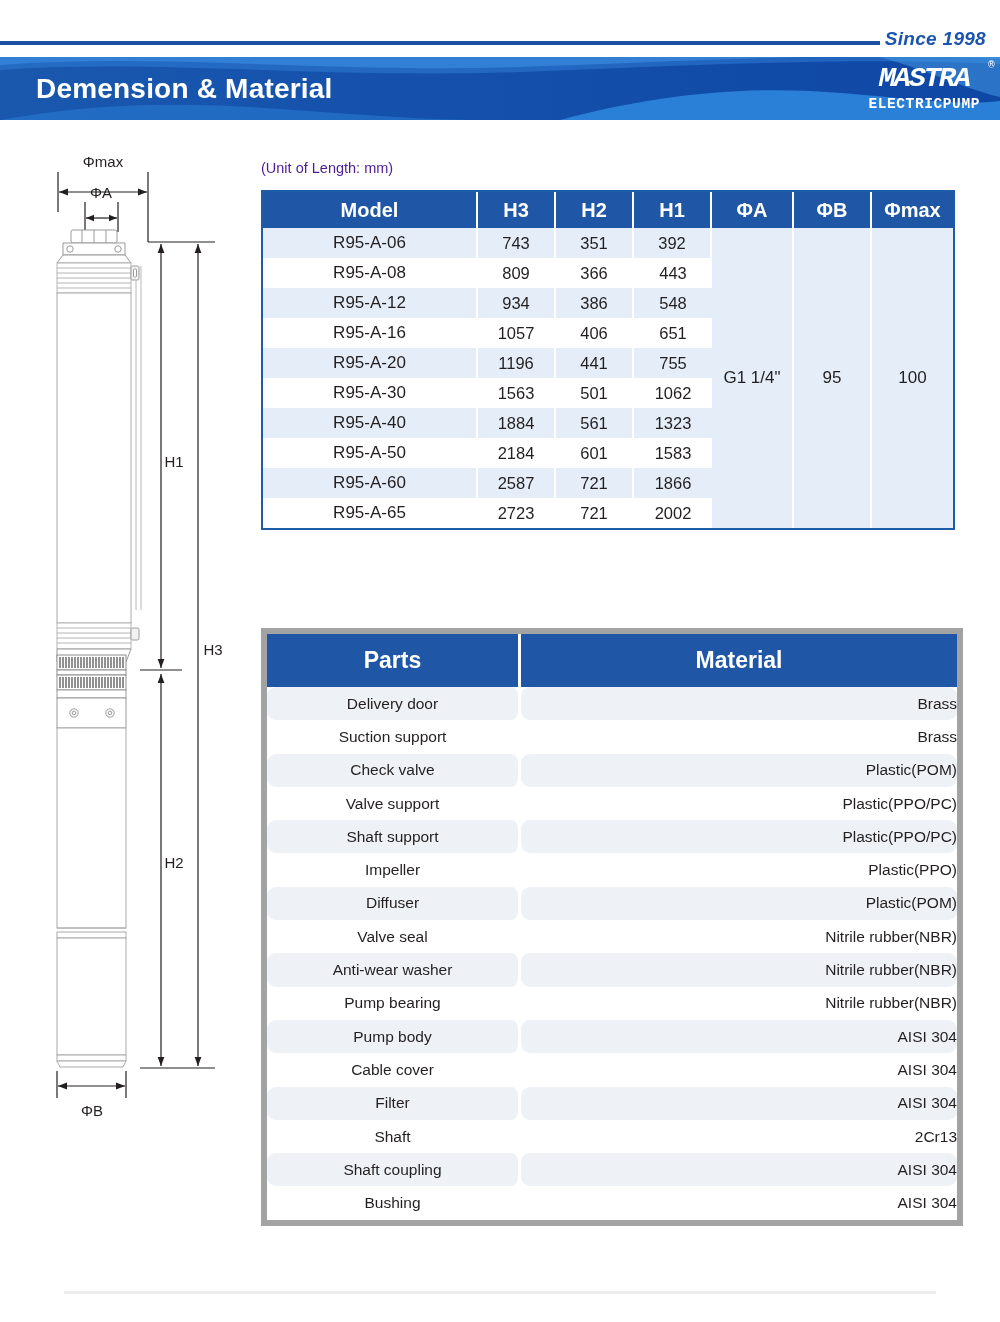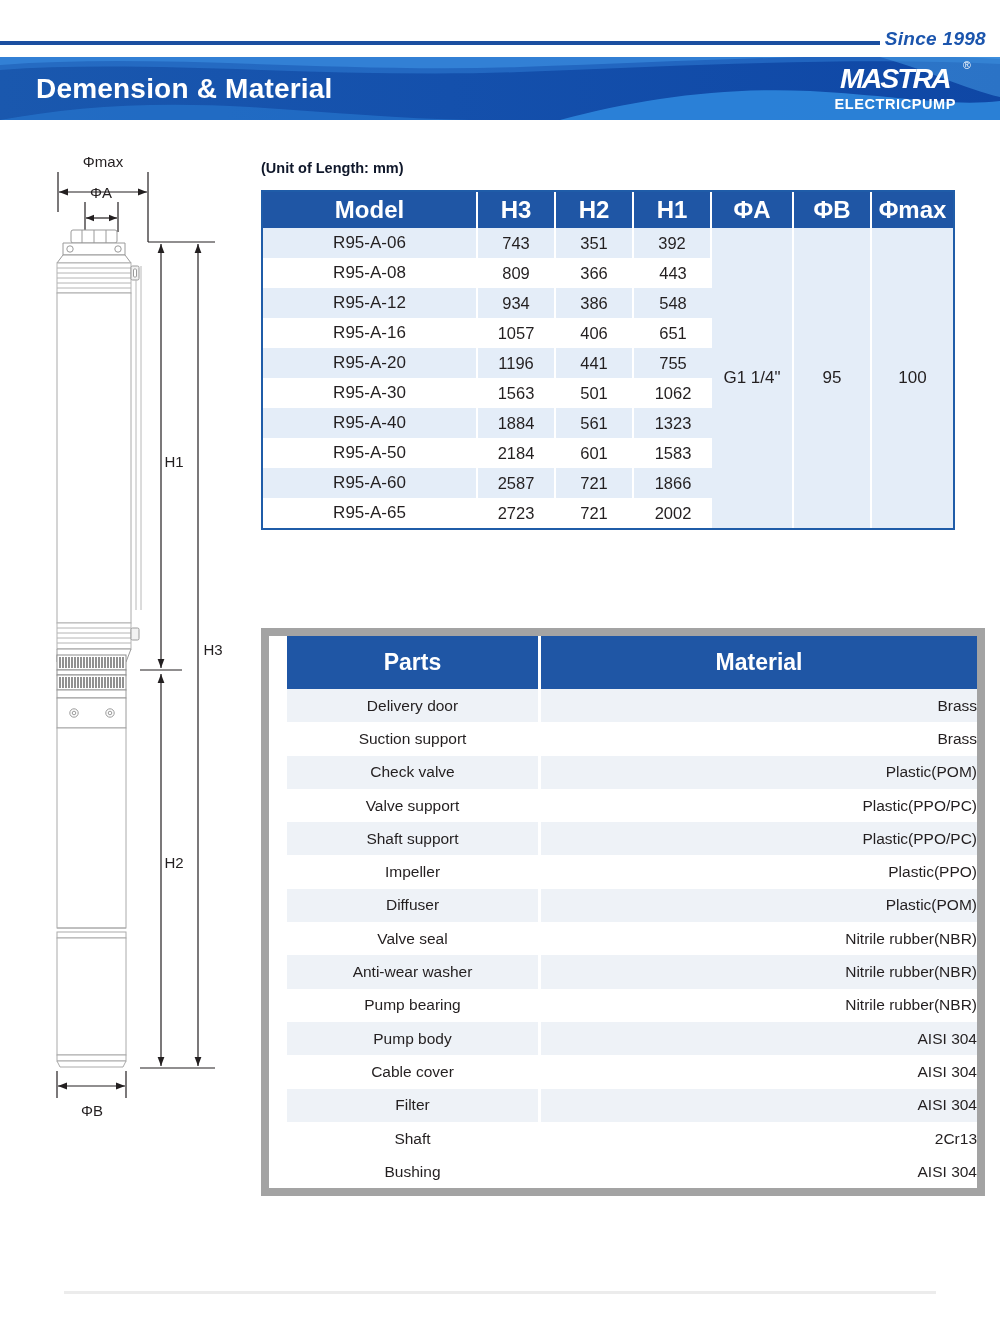--- a/index.html
+++ b/index.html
@@ -28,22 +28,22 @@
     position:absolute; left:0; top:57px; width:1000px; height:63px;
     background:#1553b0; overflow:hidden;
   }
   .banner svg { position:absolute; left:0; top:0; }
   .banner-title {
     position:absolute; left:36px; top:50%; transform:translateY(-50%);
     font-size:28px; font-weight:bold; color:#ffffff;
     letter-spacing:.2px; white-space:nowrap; z-index:4;
   }
   .logo-wrap {
-    position:absolute; right:44px; top:50%; transform:translateY(-50%);
-    z-index:4; text-align:center; line-height:1;
+    position:absolute; right:20px; top:50%; transform:translateY(-50%);
+    z-index:4; text-align:center; line-height:1;font-family:Liberation Mono, monospace;
   }
   .logo-mark {
     position:relative; display:block;
     font-size:27px; font-weight:bold; font-style:italic;
     color:#ffffff; letter-spacing:-2px;
     transform:scaleX(1.06); transform-origin:center;
     white-space:nowrap;
   }
   .logo-reg {
     position:absolute; right:-11px; top:-5px;
@@ -54,69 +54,69 @@
     font-size:14.5px; font-weight:bold; color:#ffffff;
     letter-spacing:.6px; white-space:nowrap;
   }
 
   
   .drawing { position:absolute; left:0px; top:150px; width:250px; height:970px; }
 
   
   .unit-note {
     position:absolute; left:261px; top:160px;
-    font-size:14.5px; color:#0f172a;font-weight:bold;
+    font-size:14.5px; color:#4c1d95;
   }
 
   
   .dim-table {
     position:absolute; left:261px; top:190px;
     width:694px; border:2px solid #1f5ca8;
     border-collapse:separate; border-spacing:0;
     table-layout:fixed;
   }
   .dim-table th {
     background:#1f56a5; color:#fff;
-    font-size:24px; font-weight:bold;
+    font-size:20px; font-weight:bold;
     height:36px; text-align:center;
     border-right:2px solid #ffffff;
   }
   .dim-table th:last-child { border-right:none; }
   .dim-table td {
     height:30px; text-align:center;
     font-size:16.5px; color:#231f20;
     border-right:2px solid #ffffff;
   }
   .dim-table td:last-child { border-right:none; }
   .dim-table td.model { font-weight:normal; font-size:17px; }
   .dim-table tr.odd  td { background:#e4edf8; }
   .dim-table tr.even td { background:#ffffff; }
   .dim-table td.merged {
     background:#e4edf8; font-size:17px; vertical-align:middle;
   }
 
   
   .parts-table {
     position:absolute; left:261px; top:628px;
-    width:694px; border:8px solid #a3a3a3;
+    width:694px; border:6px solid #a3a3a3;
     border-collapse:separate; border-spacing:0;
     table-layout:fixed;
-    padding-left:18px;
   }
   .parts-table th {
     background:#1f56a5; color:#fff;
     font-size:23px; font-weight:bold;
     height:53px; text-align:center;
     border-right:3px solid #ffffff;
   }
   .parts-table th:last-child { border-right:none; }
   .parts-table td {
     height:33.3px; text-align:center;
     font-size:15.5px; color:#231f20;
     border-right:3px solid #ffffff;
+    border-radius:9px;
   }
   .parts-table td:last-child { border-right:none;text-align:right; }
   .parts-table tr.odd  td { background:#eef2f7; }
   .parts-table tr.even td { background:#ffffff;margin-top:24px; }
 
   
   .footer-rule {
     position:absolute; left:64px; top:1291px;
     width:872px; height:3px; background:#ececec;
   }
@@ -482,20 +482,24 @@
           <td>AISI 304</td>
         </tr>
       <tr class="odd">
           <td>Filter</td>
           <td>AISI 304</td>
         </tr>
       <tr class="even">
           <td>Shaft</td>
           <td>2Cr13</td>
         </tr>
+      <tr class="odd">
+          <td>Shaft coupling</td>
+          <td>AISI 304</td>
+        </tr>
       <tr class="even">
           <td>Bushing</td>
           <td>AISI 304</td>
         </tr>
     </tbody>
   </table>
 
   <div class="footer-rule"></div>
 
 </div>

